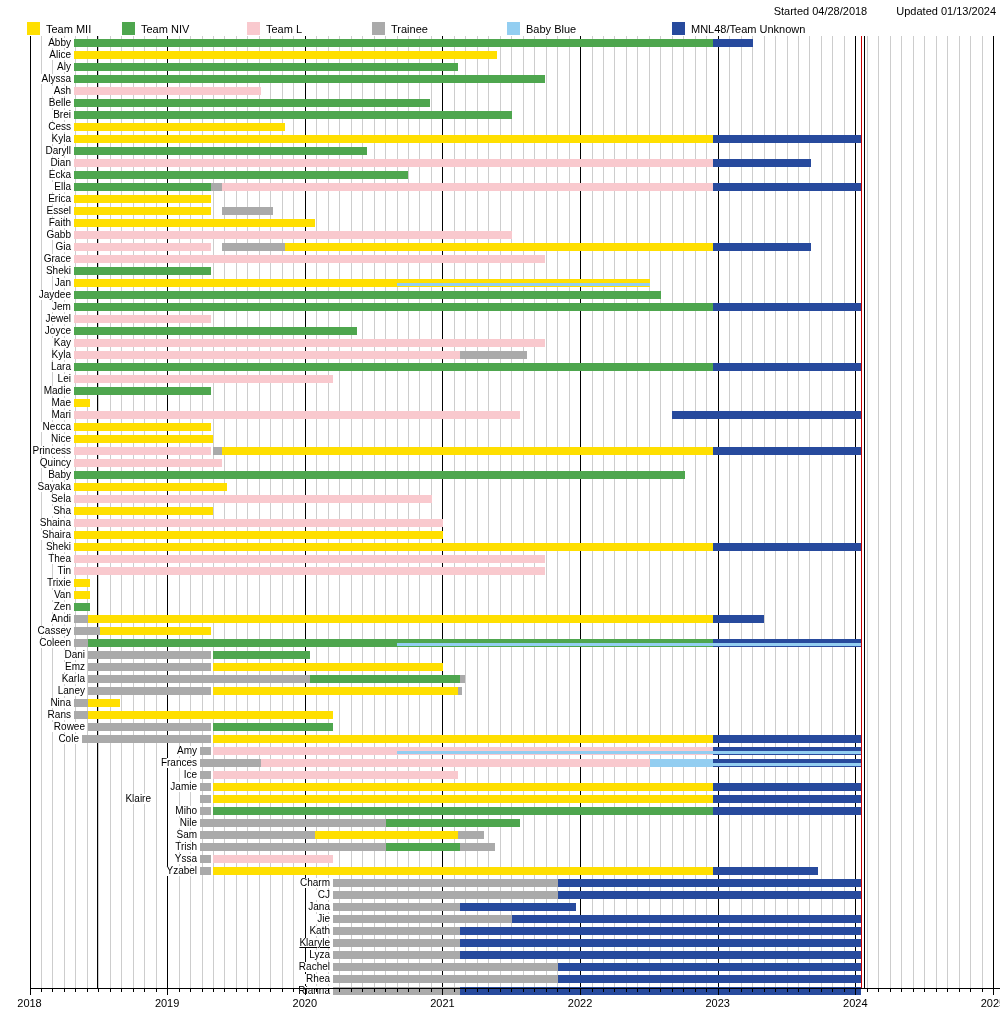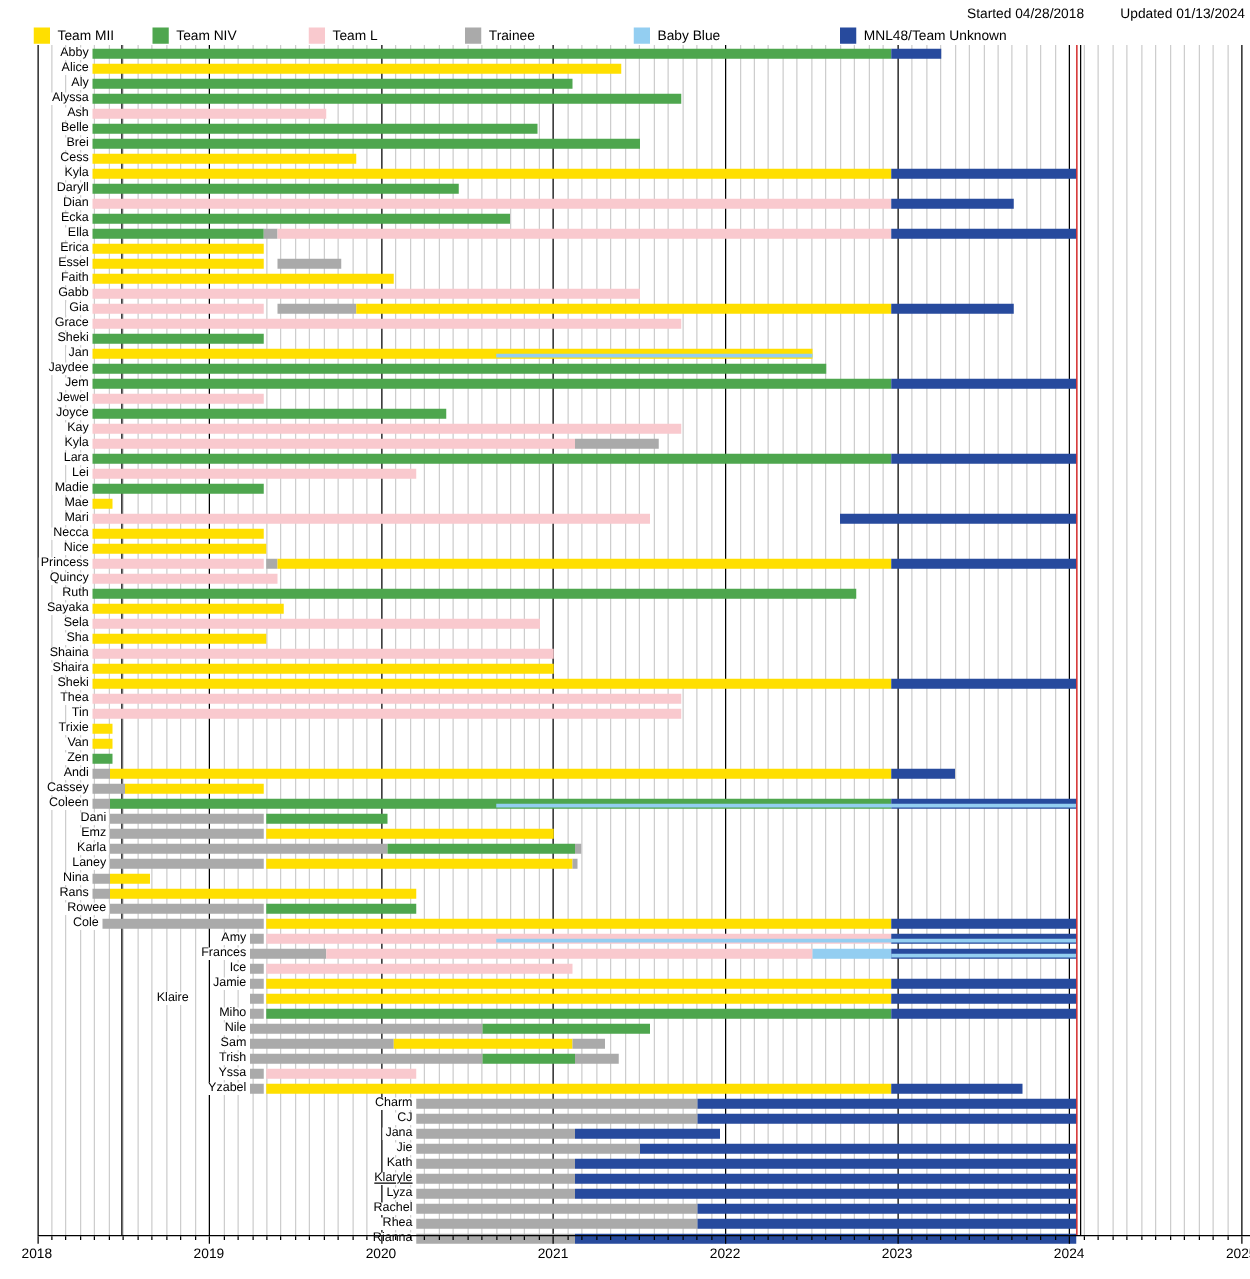--- a/index.html
+++ b/index.html
@@ -227,21 +227,21 @@
       <div class="bar" style="left: 73.9577px; width: 139.016px; top: 435px; background: rgb(255, 223, 0);"></div>
       <div class="mlabel" style="right: 927.042px; top: 434px;">Nice</div>
       <div class="bar" style="left: 73.9577px; width: 137.089px; top: 447px; background: rgb(249, 201, 206);"></div>
       <div class="bar" style="left: 212.974px; width: 9.08424px; top: 447px; background: rgb(170, 170, 170);"></div>
       <div class="bar" style="left: 222.058px; width: 491.1px; top: 447px; background: rgb(255, 223, 0);"></div>
       <div class="bar" style="left: 713.158px; width: 147.963px; top: 447px; background: rgb(39, 74, 157);"></div>
       <div class="mlabel" style="right: 927.042px; top: 446px;">Princess</div>
       <div class="bar" style="left: 73.9577px; width: 148.101px; top: 459px; background: rgb(249, 201, 206);"></div>
       <div class="mlabel" style="right: 927.042px; top: 458px;">Quincy</div>
       <div class="bar" style="left: 73.9577px; width: 611.122px; top: 471px; background: rgb(78, 166, 78);"></div>
-      <div class="mlabel" style="right: 927.042px; top: 470px;">Ruth</div>
+      <div class="mlabel" style="right: 927.042px; top: 470px;">Baby</div>
       <div class="bar" style="left: 73.9577px; width: 153.056px; top: 483px; background: rgb(255, 223, 0);"></div>
       <div class="mlabel" style="right: 927.042px; top: 482px;">Sayaka</div>
       <div class="bar" style="left: 73.9577px; width: 358.139px; top: 495px; background: rgb(249, 201, 206);"></div>
       <div class="mlabel" style="right: 927.042px; top: 494px;">Sela</div>
       <div class="bar" style="left: 73.9577px; width: 139.016px; top: 507px; background: rgb(255, 223, 0);"></div>
       <div class="mlabel" style="right: 927.042px; top: 506px;">Sha</div>
       <div class="bar" style="left: 73.9577px; width: 369.013px; top: 519px; background: rgb(249, 201, 206);"></div>
       <div class="mlabel" style="right: 927.042px; top: 518px;">Shaina</div>
       <div class="bar" style="left: 73.9577px; width: 369.013px; top: 531px; background: rgb(255, 223, 0);"></div>
       <div class="mlabel" style="right: 927.042px; top: 530px;">Shaira</div>

